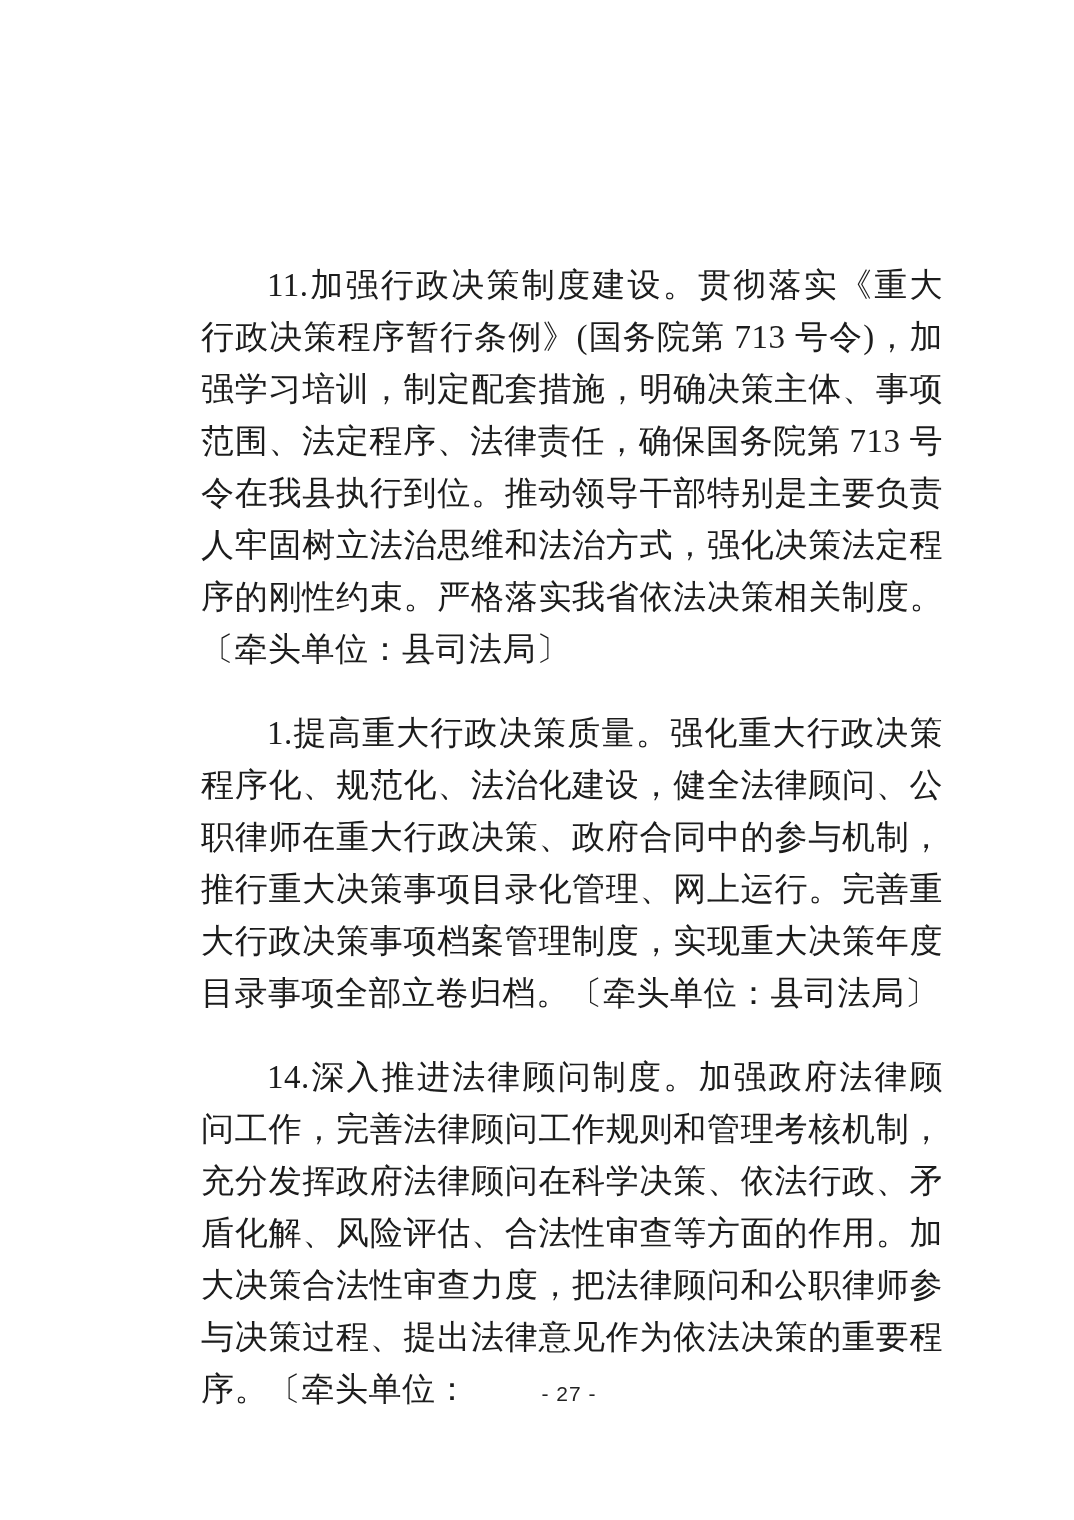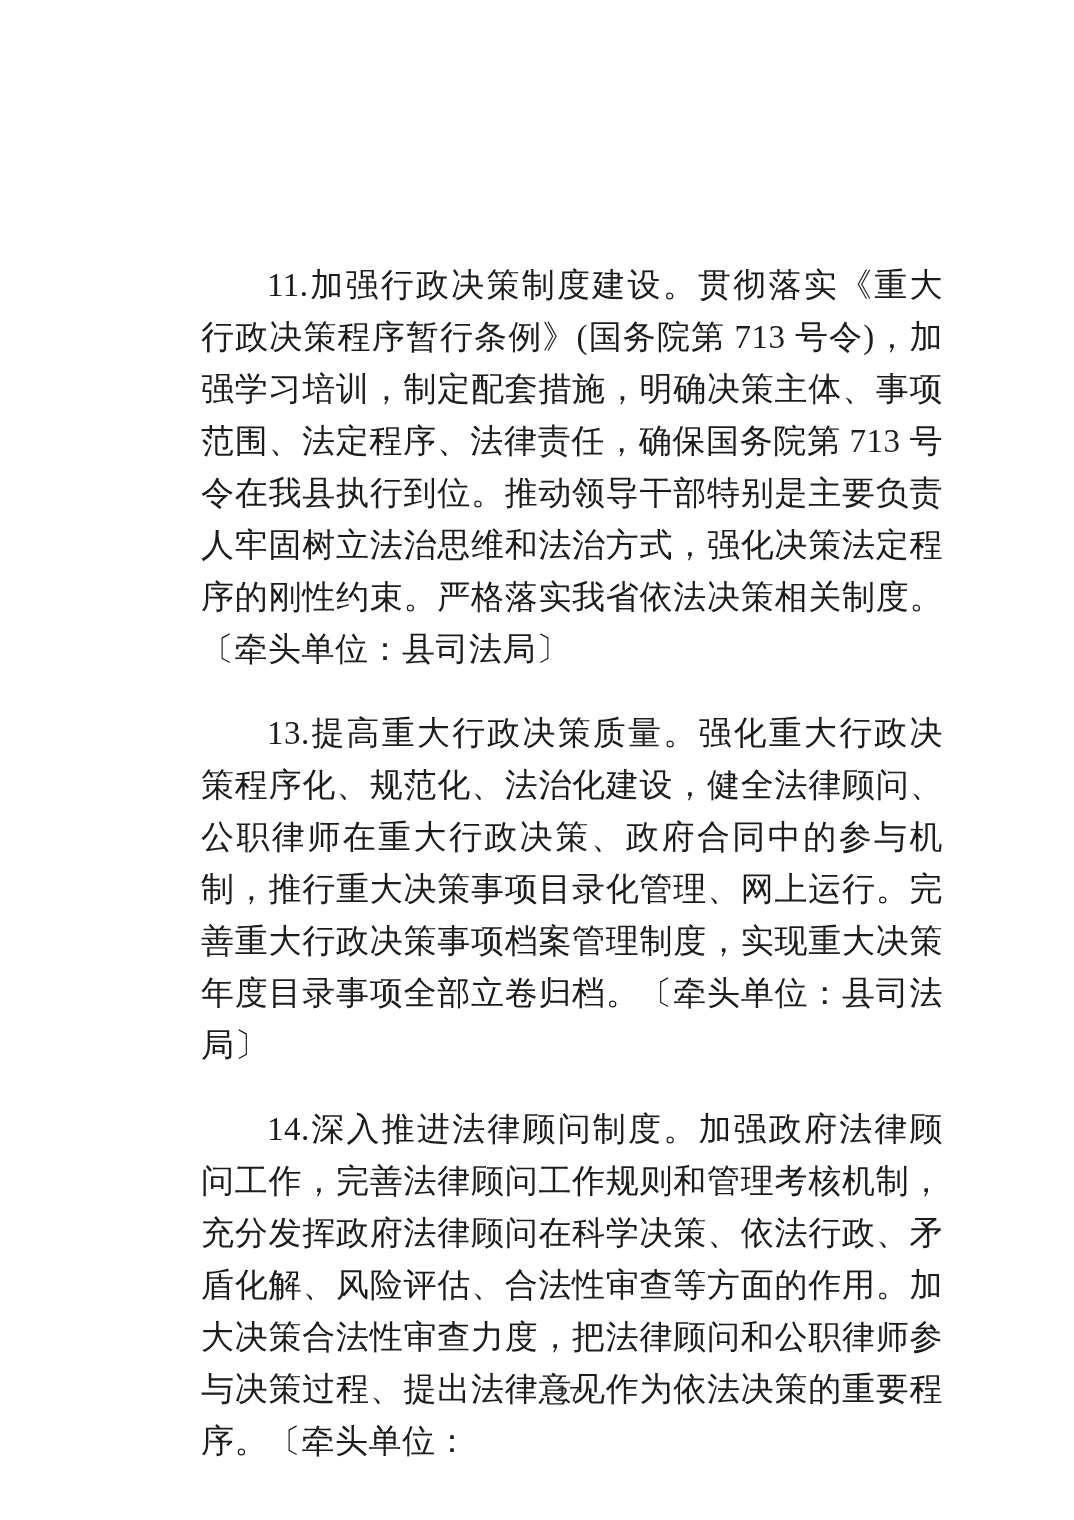--- a/index.html
+++ b/index.html
@@ -49,17 +49,17 @@
       color: #222222;
       letter-spacing: 1px;
     }
   </style>
 </head>
 <body>
 
 <div class="page">
   <div class="content">
     <p>11.加强行政决策制度建设。贯彻落实《重大行政决策程序暂行条例》(国务院第 713 号令)，加强学习培训，制定配套措施，明确决策主体、事项范围、法定程序、法律责任，确保国务院第 713 号令在我县执行到位。推动领导干部特别是主要负责人牢固树立法治思维和法治方式，强化决策法定程序的刚性约束。严格落实我省依法决策相关制度。〔牵头单位：县司法局〕</p>
-    <p>13.提高重大行政决策质量。强化重大行政决策程序化、规范化、法治化建设，健全法律顾问、公职律师在重大行政决策、政府合同中的参与机制，推行重大决策事项目录化管理、网上运行。完善重大行政决策事项档案管理制度，实现重大决策年度目录事项全部立卷归档。〔牵头单位：县司法局〕</p>
+    <p>1.提高重大行政决策质量。强化重大行政决策程序化、规范化、法治化建设，健全法律顾问、公职律师在重大行政决策、政府合同中的参与机制，推行重大决策事项目录化管理、网上运行。完善重大行政决策事项档案管理制度，实现重大决策年度目录事项全部立卷归档。〔牵头单位：县司法局〕</p>
     <p>14.深入推进法律顾问制度。加强政府法律顾问工作，完善法律顾问工作规则和管理考核机制，充分发挥政府法律顾问在科学决策、依法行政、矛盾化解、风险评估、合法性审查等方面的作用。加大决策合法性审查力度，把法律顾问和公职律师参与决策过程、提出法律意见作为依法决策的重要程序。〔牵头单位：</p>
   </div>
   <div class="page-number">- 27 -</div>
 </div>
 
 </body></html>

